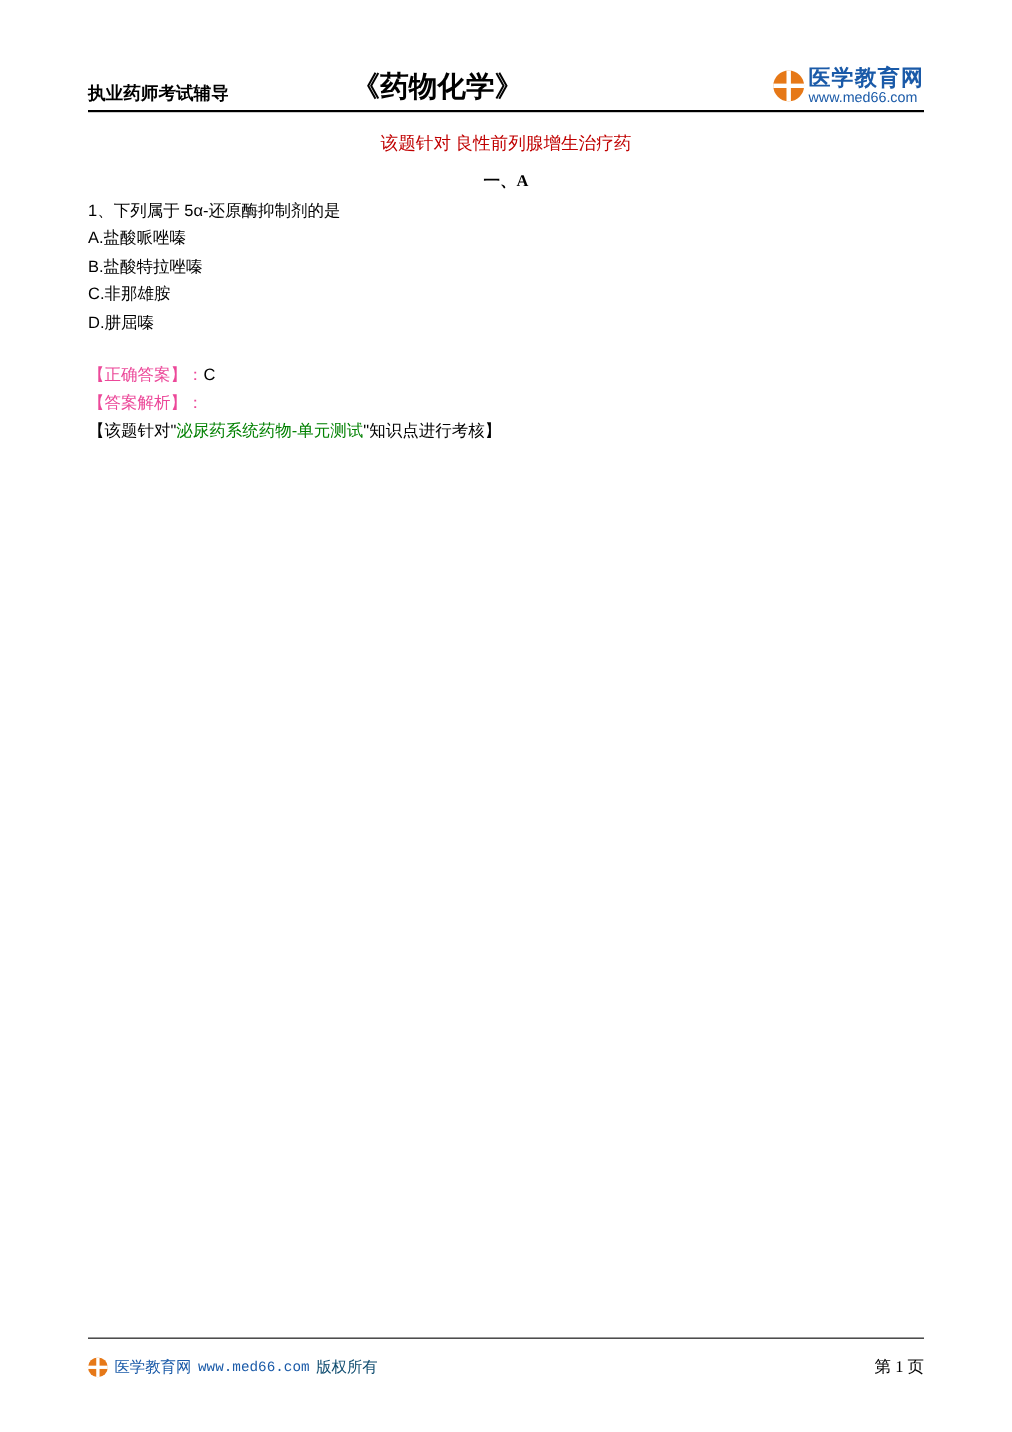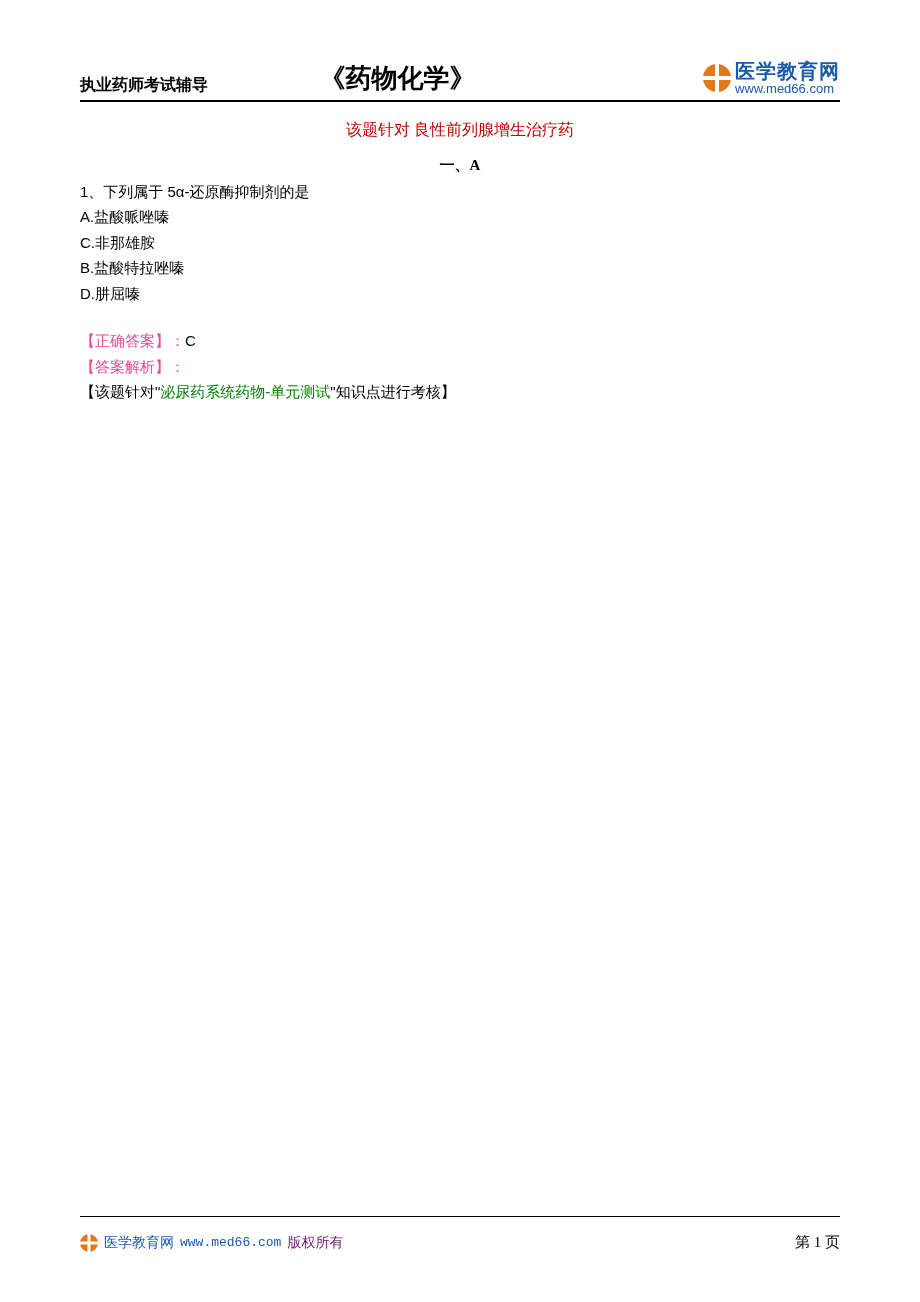--- a/index.html
+++ b/index.html
@@ -165,21 +165,21 @@
   .footer-brand {
     color: #1a5aa8;
     font-family: "SimSun", serif;
   }
   .footer-url {
     color: #1a5aa8;
     font-family: "Courier New", monospace;
     font-size: 13px;
   }
   .footer-copy {
-    color: #701a75;
+    color: #0c4a6e;
     font-family: "SimSun", serif;
   }
   .footer-page {
     font-family: "SimSun", serif;
     font-size: 15px;
   }
 </style>
 </head>
 <body>
 
@@ -198,22 +198,22 @@
 
   <div class="chapter-title">该题针对  良性前列腺增生治疗药</div>
 
   <div class="content">
     <div class="section-heading">一、A</div>
     <div class="question-stem">
       <span>1、</span><span>下列属于 5α-还原酶抑制剂的是</span>
     </div>
     <div class="options">
       <div>A.盐酸哌唑嗪</div>
+      <div>B.盐酸特拉唑嗪</div>
       <div>C.非那雄胺</div>
-      <div>B.盐酸特拉唑嗪</div>
       <div>D.肼屈嗪</div>
     </div>
 
     <div class="answer-block">
       <div>
         <span class="label-blue">【正确答案】：</span><span class="answer-value">C</span>
       </div>
       <div class="label-blue">【答案解析】：</div>
       <div class="explain">
         <span>【该题针对"</span><span class="green">泌尿药系统药物-单元测试</span><span>"知识点进行考核】</span>

